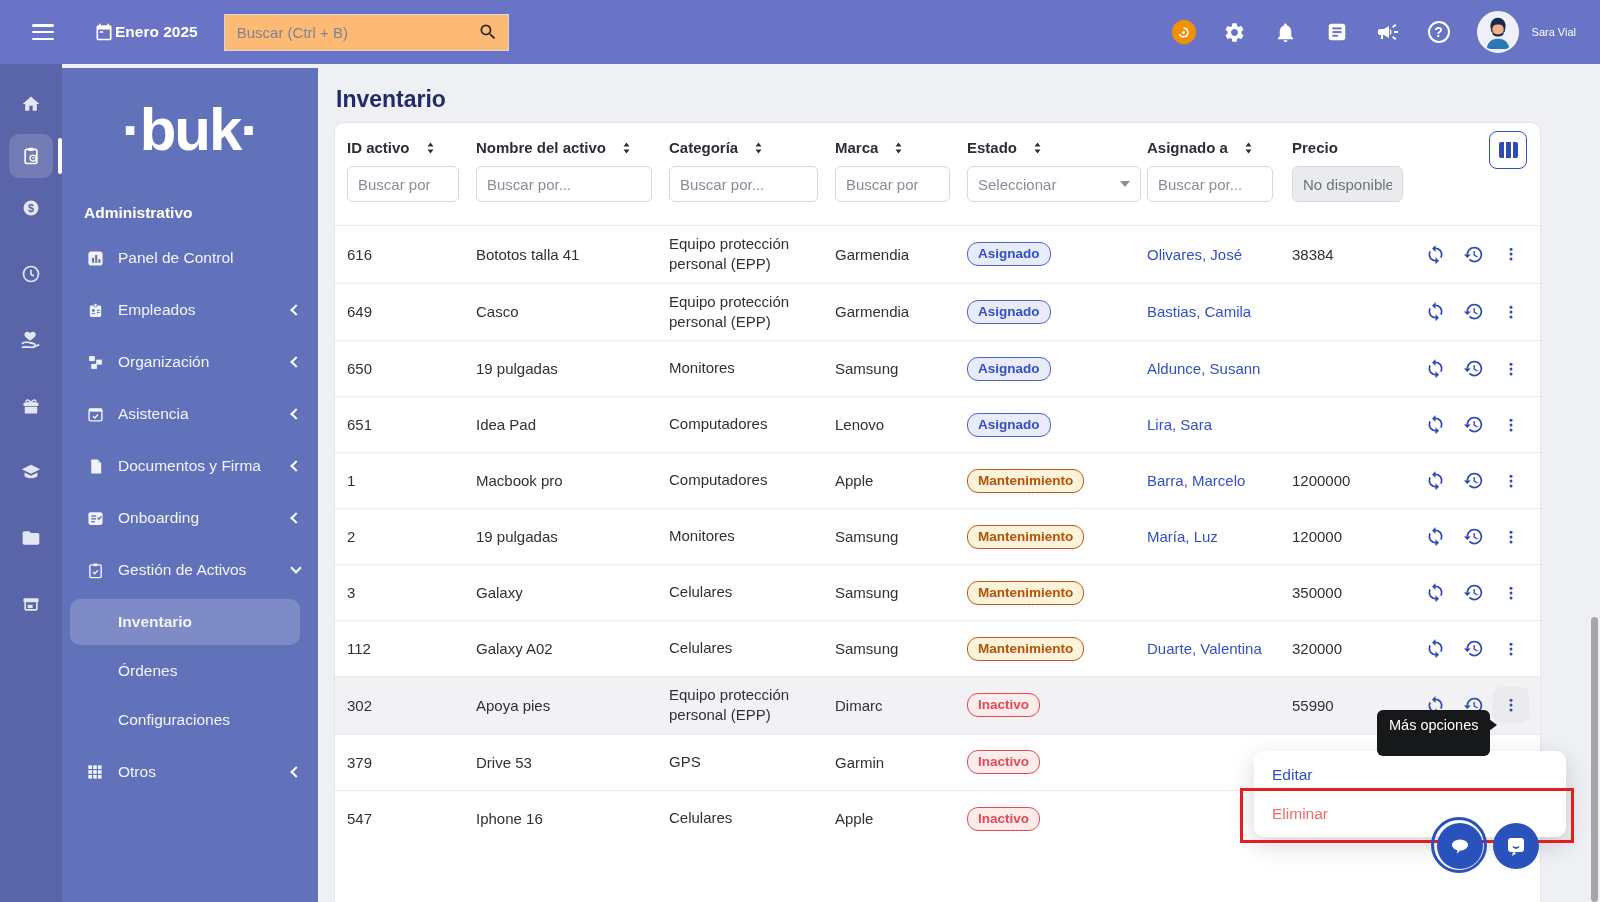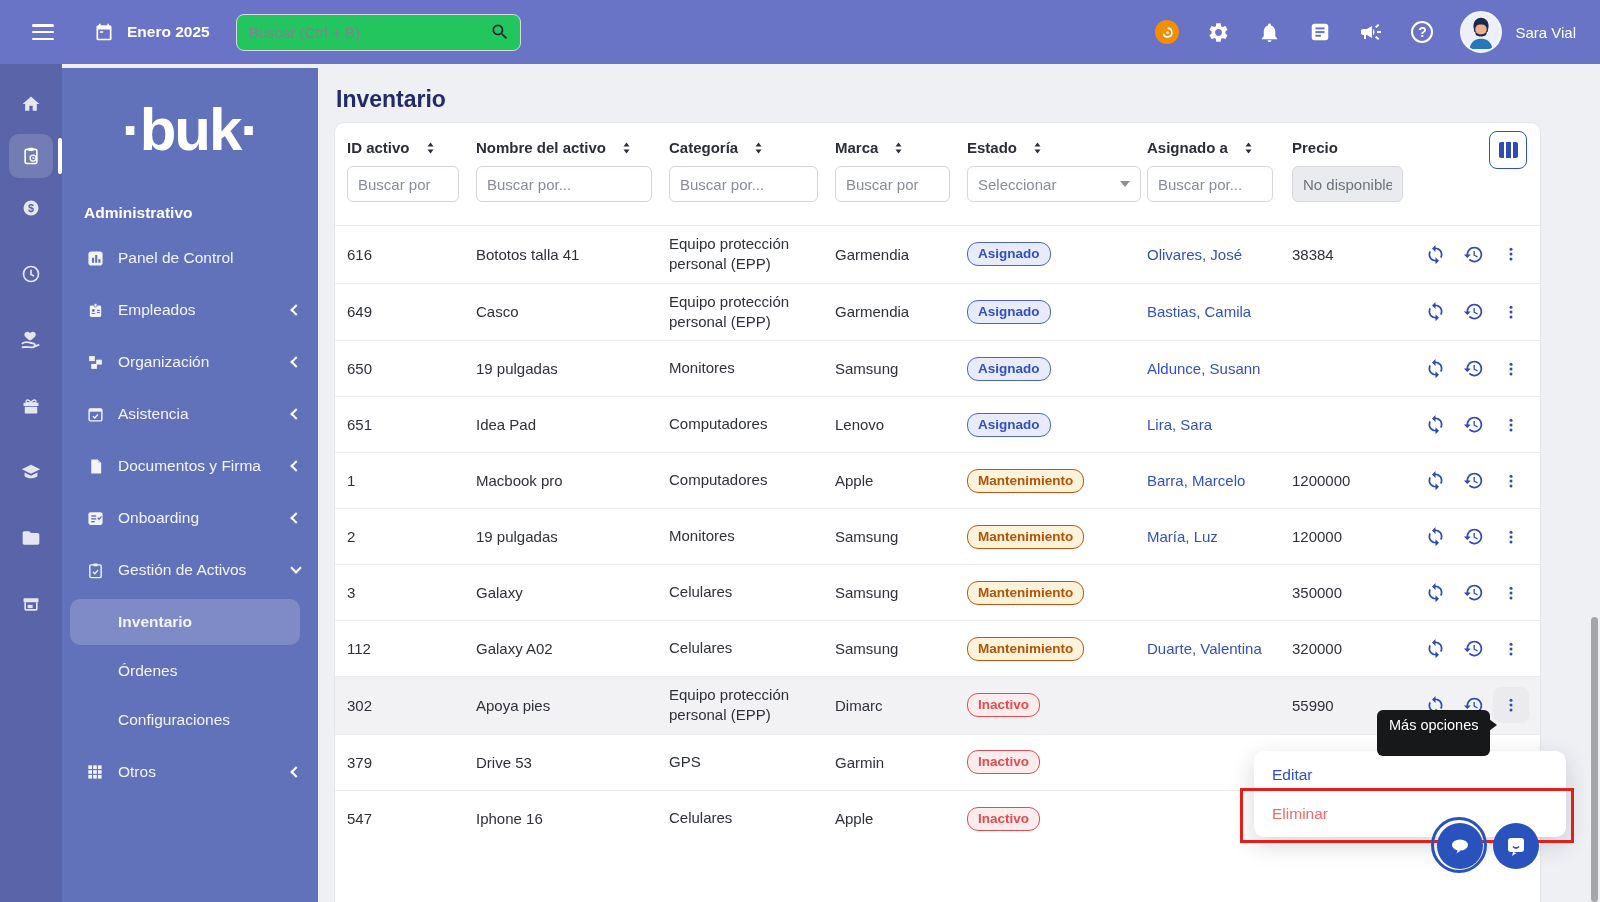--- a/index.html
+++ b/index.html
@@ -5,37 +5,37 @@
   * { margin:0; padding:0; box-sizing:border-box; }
   html,body { width:1600px; height:902px; overflow:hidden; }
   body { font-family:"Liberation Sans", sans-serif; position:relative; background:#eef0f4; }
 
   
   .topbar { position:absolute; left:0; top:0; width:1600px; height:64px; background:#6a74c6;
             display:flex; align-items:center; z-index:30; }
   .hamburger { width:22px; height:16px; margin-left:32px; display:flex; flex-direction:column;
                justify-content:space-between; cursor:pointer; }
   .hamburger span { display:block; height:2.5px; background:#fff; border-radius:2px; }
-  .date-group { display:flex; align-items:center; margin-left:40px; color:#fff; gap:13px; cursor:pointer; }
+  .date-group { display:flex; align-items:center; margin-left:40px; color:#fff; gap:1px; cursor:pointer; }
   .date-label { font-size:15.5px; font-weight:bold; }
   .search-wrap { position:relative; margin-left:26px; }
-  .search-input { width:285px; height:37px; border:1px solid #d6d9e0; border-radius:8px;
-                  padding:0 40px 0 12px; font-size:15px; color:#2e3138; background:#22c55e;
+  .search-input { width:285px; height:37px; border:1px solid #d6d9e0; border-radius:0;
+                  padding:0 40px 0 12px; font-size:15px; color:#2e3138; background:#fdba74;
                   font-family:"Liberation Sans", sans-serif; outline:none; }
   .search-input::placeholder { color:#7f848f; }
   .search-ico { position:absolute; right:11px; top:8px; }
   .topbar-right { margin-left:auto; display:flex; align-items:center; gap:25px; padding-right:24px; }
   .tb-ico { width:26px; height:26px; display:flex; align-items:center; justify-content:center; cursor:pointer; }
   .assistant-dot { width:24px; height:24px; border-radius:50%; background:#f18f01; display:flex;
                    align-items:center; justify-content:center; }
   .help-circle { width:22px; height:22px; border-radius:50%; border:2px solid #fff; color:#fff;
                  font-size:14px; font-weight:bold; display:flex; align-items:center; justify-content:center; }
   .avatar { width:42px; height:42px; border-radius:50%; background:#eef1f8; overflow:hidden;
             border:2px solid #f4f5fa; cursor:pointer; }
-  .user-name { color:#fff; font-size:15px; margin-left:-12px; }
+  .user-name { color:#fff; font-size:11px; margin-left:-12px; }
 
   
   .rail { position:absolute; left:0; top:64px; width:62px; height:838px; background:#5a64a8; z-index:20;
           display:flex; flex-direction:column; align-items:center; padding-top:18px; }
   .rail-item { width:44px; height:44px; margin-bottom:8px; border-radius:10px; display:flex;
                align-items:center; justify-content:center; position:relative; cursor:pointer; }
   .rail-item.selected { background:rgba(255,255,255,.16); }
   .rail-item.selected::after { content:""; position:absolute; right:-9px; top:4px; width:4px; height:36px;
                background:#fff; border-radius:2px; }
   .rail-gap { height:14px; }

